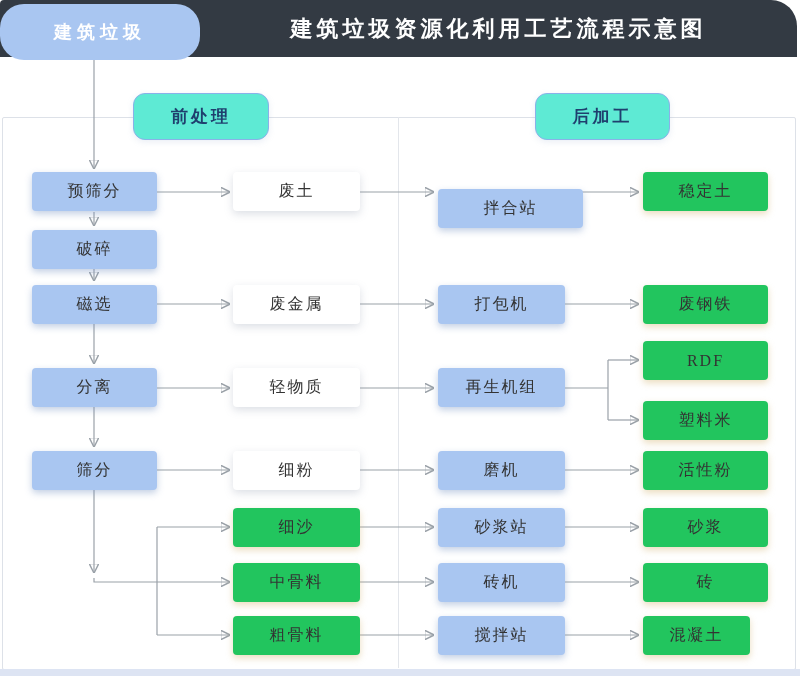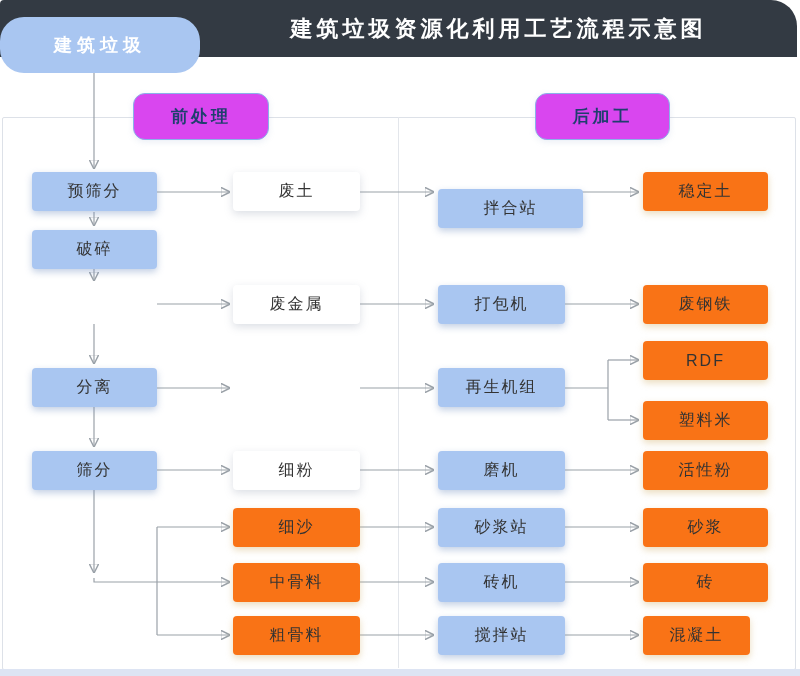--- a/index.html
+++ b/index.html
@@ -11,56 +11,56 @@
   .header{
     position:absolute;left:0;top:0;width:797px;height:57px;
     background:#333a43;border-radius:4px 26px 0 0;
   }
   .header-title{
     position:absolute;left:210px;right:10px;top:0;height:57px;
     display:flex;align-items:center;justify-content:center;
     color:#ffffff;font-size:22px;font-weight:bold;letter-spacing:4px;
   }
   .tab{
-    position:absolute;left:0;top:17px;width:200px;height:56px;
+    position:absolute;left:0;top:4px;width:200px;height:56px;
     background:#a9c6f1;border-radius:24px;
     display:flex;align-items:center;justify-content:center;
     color:#ffffff;font-size:18px;font-weight:bold;letter-spacing:5px;
     z-index:2;
   }
   
   .panel{
     position:absolute;left:2px;top:117px;width:792px;height:551px;
     border:1px solid #dde1e8;border-radius:2px;background:transparent;
   }
   .divider{
     position:absolute;left:398px;top:117px;width:1px;height:551px;
     background:#e3e6eb;
   }
   .footer-strip{
     position:absolute;left:0;top:669px;width:800px;height:7px;
     background:#dde4f3;
   }
   
   .section-label{
-    position:absolute;top:93px;height:45px;background:#d946ef;
+    position:absolute;top:93px;height:45px;background:#5eead4;
     border:1.5px solid #8ab1e9;border-radius:12px;
     display:flex;align-items:center;justify-content:center;
     font-size:17px;font-weight:bold;color:#1f3f6e;letter-spacing:3px;
     z-index:3;box-shadow:0 2px 6px rgba(140,160,200,.18);
   }
   
   .node{
     position:absolute;height:39px;border-radius:4px;
     display:flex;align-items:center;justify-content:center;
     font-size:16px;color:#333333;letter-spacing:2px;z-index:2;
   }
   .node.blue  {background:#a9c6f1;box-shadow:0 3px 7px rgba(123,150,195,.45);}
   .node.white {background:#ffffff;box-shadow:0 3px 9px rgba(130,140,160,.28);}
-  .node.yellow{background:#f97316;box-shadow:0 3px 7px rgba(205,170,95,.40);}
+  .node.yellow{background:#22c55e;box-shadow:0 3px 7px rgba(205,170,95,.40);font-family:Liberation Serif, serif;}
   
   .connectors{position:absolute;left:0;top:0;width:800px;height:676px;z-index:1;pointer-events:none;}
   .connectors path{stroke:#9aa1a8;stroke-width:1.2;fill:none;}
 </style>
 </head>
 <body>
 
 <div id="stage">
 
   <div class="header">
@@ -121,25 +121,27 @@
     <g>
       <path d="M565,388 H608"></path>
       <path d="M608,360 V420"></path>
       <path d="M608,360 H638" marker-end="url(#arr)"></path>
       <path d="M608,420 H638" marker-end="url(#arr)"></path>
     </g>
   </svg>
 
   <div class="node blue" style="left:32px;top:172px;width:125px">预筛分</div>
   <div class="node blue" style="left:32px;top:230px;width:125px">破碎</div>
+  <div class="node blue" style="left:32px;top:285px;width:125px">磁选</div>
   <div class="node blue" style="left:32px;top:368px;width:125px">分离</div>
   <div class="node blue" style="left:32px;top:451px;width:125px">筛分</div>
 
   <div class="node white" style="left:233px;top:172px;width:127px">废土</div>
   <div class="node white" style="left:233px;top:285px;width:127px">废金属</div>
+  <div class="node white" style="left:233px;top:368px;width:127px">轻物质</div>
   <div class="node white" style="left:233px;top:451px;width:127px">细粉</div>
   <div class="node yellow" style="left:233px;top:508px;width:127px">细沙</div>
   <div class="node yellow" style="left:233px;top:563px;width:127px">中骨料</div>
   <div class="node yellow" style="left:233px;top:616px;width:127px">粗骨料</div>
 
   <div class="node blue" style="left:438px;top:189px;width:145px">拌合站</div>
   <div class="node blue" style="left:438px;top:285px;width:127px">打包机</div>
   <div class="node blue" style="left:438px;top:368px;width:127px">再生机组</div>
   <div class="node blue" style="left:438px;top:508px;width:127px">砂浆站</div>
   <div class="node blue" style="left:438px;top:451px;width:127px">磨机</div>

